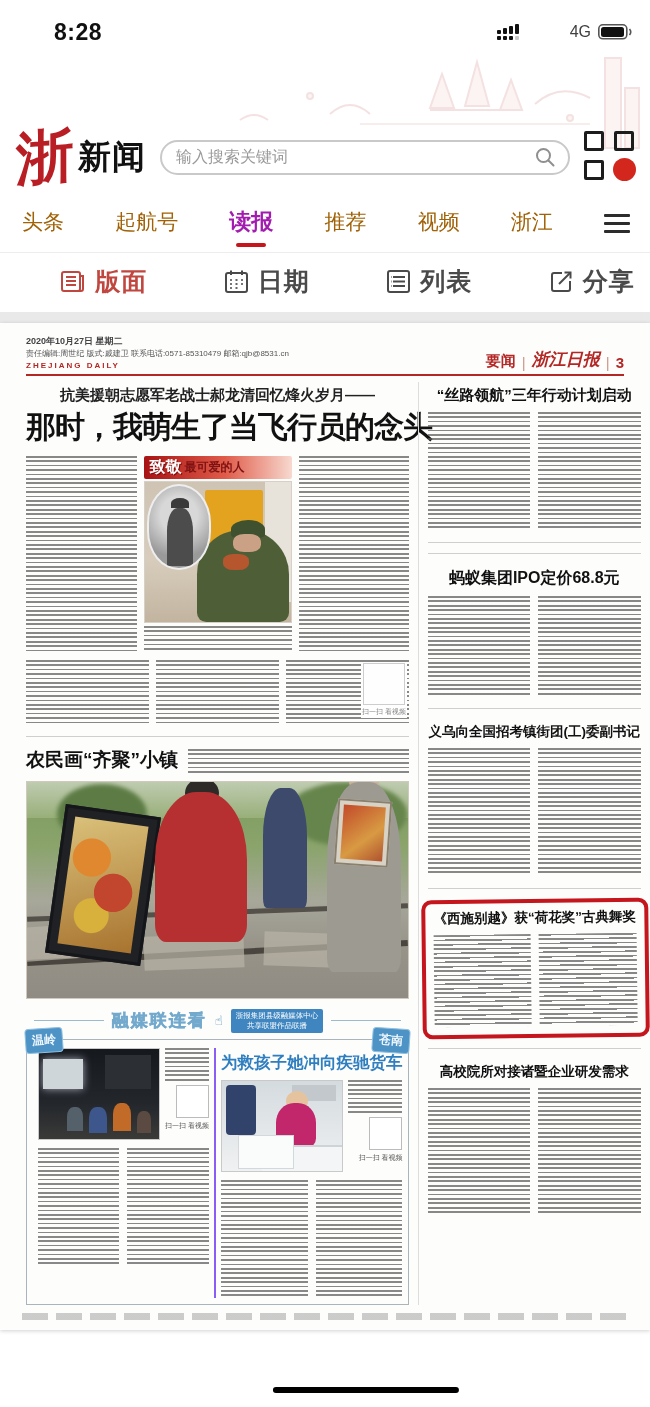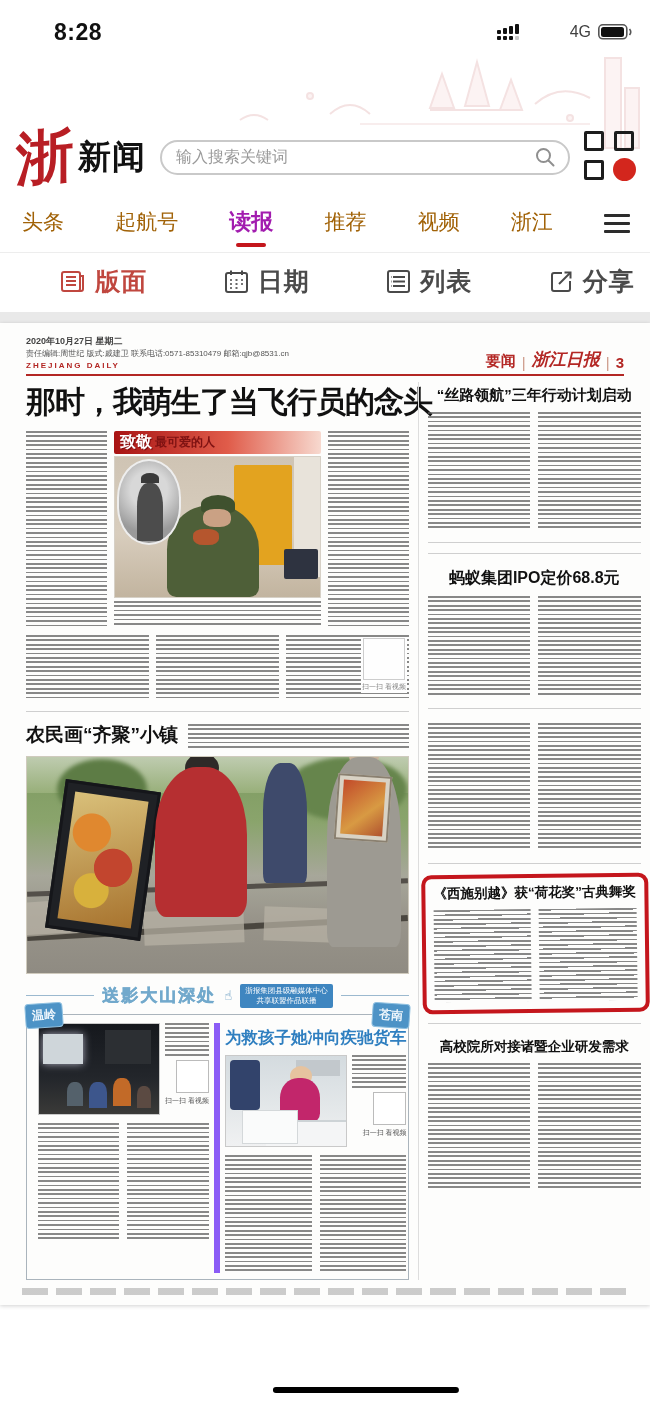--- a/index.html
+++ b/index.html
@@ -54,21 +54,21 @@
   .pg-right { flex:1; padding-left:9px; border-left:1px solid #ddd; }
   
   .tx { background-image:repeating-linear-gradient(180deg,#5a5a5a 0 1.7px,rgba(0,0,0,0) 1.7px 4.4px); opacity:.72; }
   .cols { display:flex; gap:8px; }
   .cols > div { flex:1; }
   
   .kicker { text-align:center; font-size:15px; font-weight:bold; color:#222; margin:4px 0 2px 0; }
   .headline-xl { text-align:center; font-size:30px; font-weight:900; color:#111; letter-spacing:-1px; margin-bottom:8px; white-space:nowrap; }
   .ma-3col { display:flex; gap:7px; height:196px; }
   .ma-side { flex:1; }
-  .ma-center { width:207px; display:flex; flex-direction:column; }
+  .ma-center { width:148px; display:flex; flex-direction:column; }
   .photo-banner { height:23px; background:linear-gradient(90deg,#a81313,#e05c4a 55%,#f7d9cf); display:flex; align-items:center; padding-left:6px; border-radius:2px; margin-bottom:2px; white-space:nowrap; }
   .pb-strong { color:#fff; font-size:16px; font-weight:900; text-shadow:1px 1px 0 #7e0d0d; }
   .pb-rest { color:#7e1212; font-size:12px; font-weight:bold; margin-left:3px; }
   .main-photo { position:relative; height:142px; background:linear-gradient(180deg,#cfc4b4 0%,#d8cdbd 55%,#c2b49f 100%); overflow:hidden; border:1px solid #d6d0c6; }
   .mp-door { position:absolute; right:28px; top:8px; width:58px; height:100px; background:#e3a31f; border-radius:2px; }
   .mp-wall { position:absolute; right:0; top:0; width:26px; height:120px; background:#e8e3da; }
   .mp-screen { position:absolute; right:2px; bottom:18px; width:34px; height:30px; background:#2e3340; border-radius:2px; }
   .mp-person { position:absolute; left:52px; bottom:0; width:92px; height:92px; background:#4e5f38; border-radius:48% 48% 10% 10%; }
   .mp-cap { position:absolute; left:86px; bottom:84px; width:34px; height:18px; background:#3f512e; border-radius:50% 50% 20% 20%; }
   .mp-face { position:absolute; left:88px; bottom:70px; width:28px; height:18px; background:#caa184; border-radius:40%; }
@@ -110,21 +110,21 @@
   .fp-easel { position:absolute; right:18px; top:18px; width:54px; height:66px; background:#d8d2c4; border:2px solid #8a8070; transform:rotate(4deg); }
   .fp-easel-art { position:absolute; inset:4px; background:linear-gradient(140deg,#c24a2a,#d89a43 60%,#b0522f); }
   
   .mu-banner { display:flex; align-items:center; justify-content:center; gap:8px; margin:10px 0 6px 0; }
   .mu-line { flex:1; height:1px; background:#9bb9cf; max-width:70px; }
   .mu-title { color:#5a9bc4; font-size:17px; font-weight:900; letter-spacing:2px; -webkit-text-stroke:.5px #5a9bc4; opacity:.85; }
   .mu-hand { color:#4a88b5; font-size:13px; }
   .mu-box-badge { background:#3f86c0; color:#fff; font-size:7.5px; line-height:1.3; padding:2px 5px; border-radius:2px; text-align:center; white-space:nowrap; }
   .mu-box { position:relative; border:1px solid #aab4bc; display:flex; padding:8px 6px 6px 6px; }
   .mu-half { flex:1; padding:0 5px; position:relative; }
-  .mu-half + .mu-half { border-left:6px solid #8b5cf6;font-family:Liberation Serif, serif; }
+  .mu-half + .mu-half { border-left:2px solid #8b5cf6;font-family:Liberation Serif, serif; }
   .mu-tag { position:absolute; top:-12px; background:#4d93c6; color:#eef6fc; font-size:12px; font-weight:bold; padding:3px 6px; border-radius:4px; transform:rotate(-4deg); border:1px solid #8fc0e0; z-index:3; }
   .mu-tag.left { left:-2px; }
   .mu-tag.right { right:-2px; transform:rotate(4deg); }
   .mu-headline { color:#2f7fc0; font-size:16.5px; font-weight:900; text-align:center; margin:4px 0 6px 0; white-space:nowrap; }
   .mu-media-row { display:flex; gap:5px; }
   .mu-photo { width:122px; height:92px; position:relative; overflow:hidden; border:1px solid #c9c9c9; }
   .mu-side { flex:1; display:flex; flex-direction:column; align-items:flex-end; gap:3px; }
   .mu-side .tx { width:100%; height:34px; }
   .qr-sm { width:33px; height:33px; border:1px solid #bbb; background-color:#fff;
         background-image:repeating-linear-gradient(0deg,#3c3c3c 0 2.5px,#fff 2.5px 5px),repeating-linear-gradient(90deg,#3c3c3c 0 2.5px,#fff 2.5px 5px);
@@ -316,20 +316,21 @@
       <span>3</span>
     </div>
   </div>
   <div class="red-rule"></div>
 
   <div class="paper-grid">
 
     <div class="pg-left">
 
       <div>
+        <div class="kicker">抗美援朝志愿军老战士郝龙清回忆烽火岁月——</div>
         <div class="headline-xl">那时，我萌生了当飞行员的念头</div>
         <div class="ma-3col">
           <div class="ma-side tx"></div>
           <div class="ma-center">
             <div class="photo-banner">
               <span class="pb-strong">致敬</span>
               <span class="pb-rest">最可爱的人</span>
             </div>
             <div class="main-photo">
               <span class="mp-wall"></span>
@@ -386,21 +387,21 @@
           <span class="fp-gray"></span>
           <span class="fp-easel">
               <span class="fp-easel-art"></span>
             </span>
         </div>
       </div>
 
       <div>
         <div class="mu-banner">
           <span class="mu-line"></span>
-          <span class="mu-title">送影大山深处</span>
+          <span class="mu-title">融媒联连看</span>
           <span class="mu-hand">☝</span>
           <span class="mu-box-badge">
             <span>浙报集团县级融媒体中心</span><br>
             <span>共享联盟作品联播</span>
           </span>
           <span class="mu-line"></span>
         </div>
         <div class="mu-box">
           <span class="mu-tag left">温岭</span>
           <span class="mu-tag right">苍南</span>
@@ -468,20 +469,21 @@
       <div class="r-art">
         <div class="r-headline">蚂蚁集团IPO定价68.8元</div>
         <div class="cols" style="height:100px;">
           <div class="tx"></div>
           <div class="tx"></div>
         </div>
       </div>
       <div class="h-divider"></div>
 
       <div class="r-art">
+        <div class="r-headline sm">义乌向全国招考镇街团(工)委副书记</div>
         <div class="cols" style="height:128px;">
           <div class="tx"></div>
           <div class="tx"></div>
         </div>
       </div>
       <div class="h-divider"></div>
 
       <div class="marker">
         <div>
           <div class="r-headline sm">《西施别越》获“荷花奖”古典舞奖</div>

